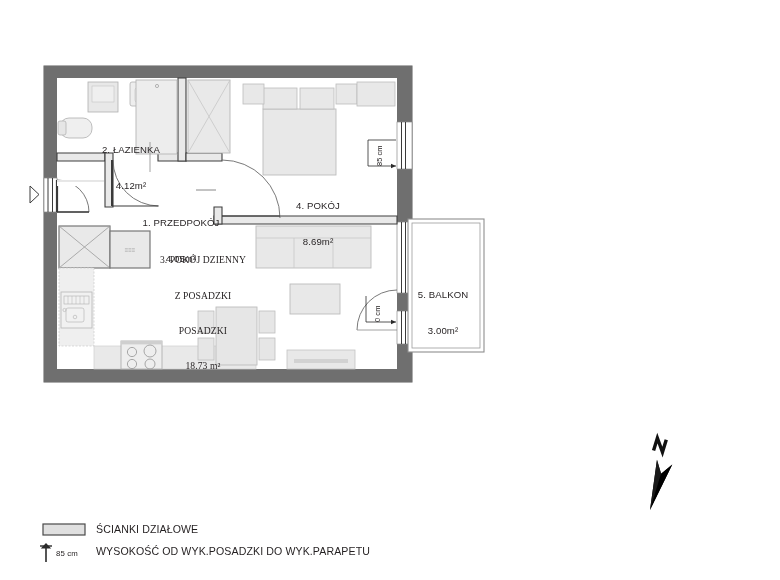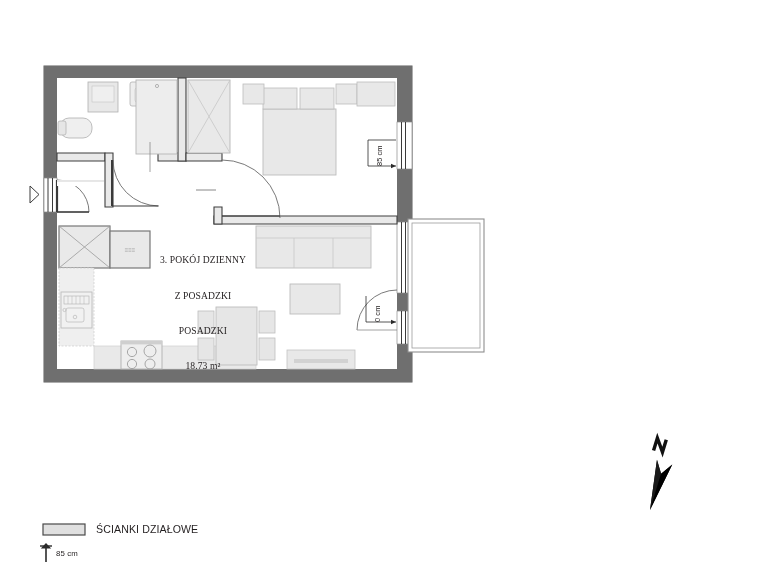--- a/index.html
+++ b/index.html
@@ -314,33 +314,50 @@
     <g transform="translate(650,510) rotate(17)">
       <path d="M0,0 L-8,-50 L0,-38 L8,-50 Z" fill="#111111"></path>
       <path d="M0,0 L-8,-50 L0,-38 Z" fill="#1a1a1a"></path>
       <path d="M0,0 L0,-38 L8,-50 Z" fill="#000000"></path>
       <g transform="translate(-14,-58)">
         <path d="M0,0 L0,-13 L9,-1 L9,-14" fill="none" stroke="#111111" stroke-width="3.4" stroke-linejoin="miter" stroke-linecap="butt"></path>
       </g>
     </g>
   </svg>
 
-
+  <div class="lbl room-label" style="left:181px; top:194px;">
+    <span class="rname">1. PRZEDPOKÓJ</span>
+    <span class="rarea">4.05m²</span>
+  </div>
+
+  <div class="lbl room-label" style="left:131px; top:121px;">
+    <span class="rname">2. ŁAZIENKA</span>
+    <span class="rarea">4.12m²</span>
+  </div>
 
   <div class="lbl room-label" style="left:203px; top:231px;font-family:Liberation Serif, serif;">
     <span class="rname">3. POKÓJ DZIENNY</span>
     <span class="rname">Z POSADZKI</span>
     <span class="rname">POSADZKI</span>
     <span class="rarea">18.73 m²</span>
   </div>
 
-
+  <div class="lbl room-label" style="left:318px; top:177px;">
+    <span class="rname">4. POKÓJ</span>
+    <span class="rarea">8.69m²</span>
+  </div>
+
+  <div class="lbl room-label" style="left:443px; top:266px;">
+    <span class="rname">5. BALKON</span>
+    <span class="rarea">3.00m²</span>
+  </div>
 
   <div class="lbl dim-label" style="left:375px; top:166px; transform: rotate(-90deg);">85 cm</div>
 
   <div class="lbl dim-label" style="left:373px; top:322px; transform: rotate(-90deg);">0 cm</div>
 
   <div class="lbl legend-text" style="left:96px; top:523px;">ŚCIANKI DZIAŁOWE</div>
 
   <div class="lbl legend-small" style="left:56px; top:549px;">85 cm</div>
 
+  <div class="lbl legend-text" style="left:96px; top:545px;">WYSOKOŚĆ OD WYK.POSADZKI DO WYK.PARAPETU</div>
 
 </div>
 
 </body></html>

